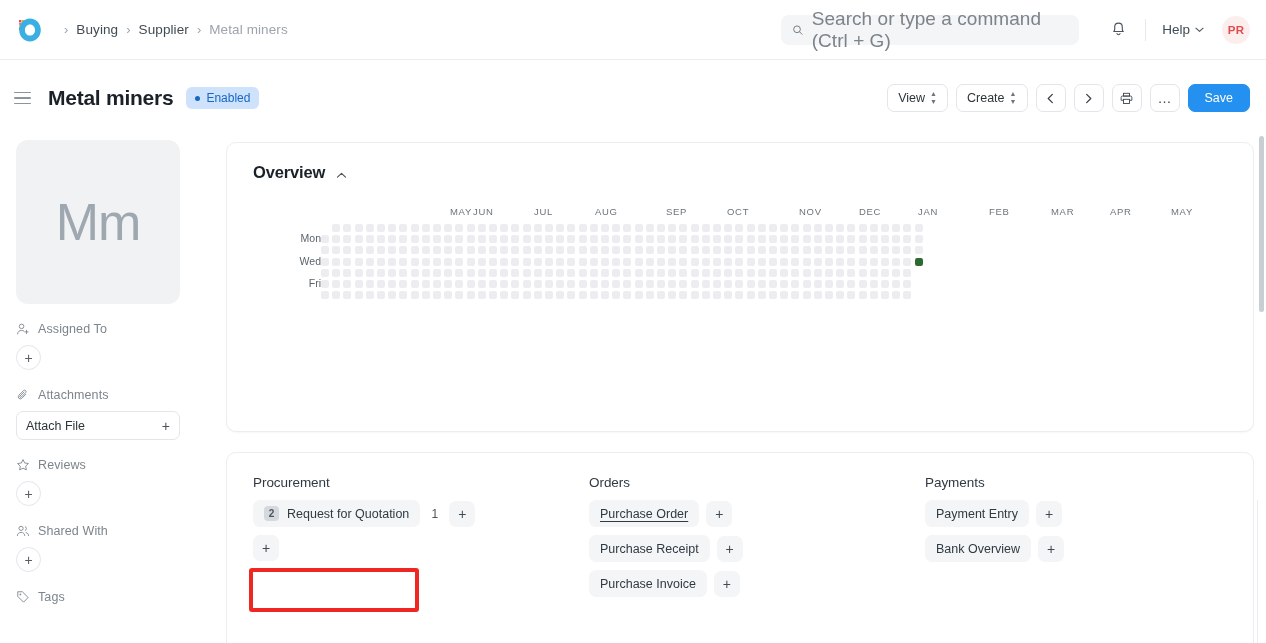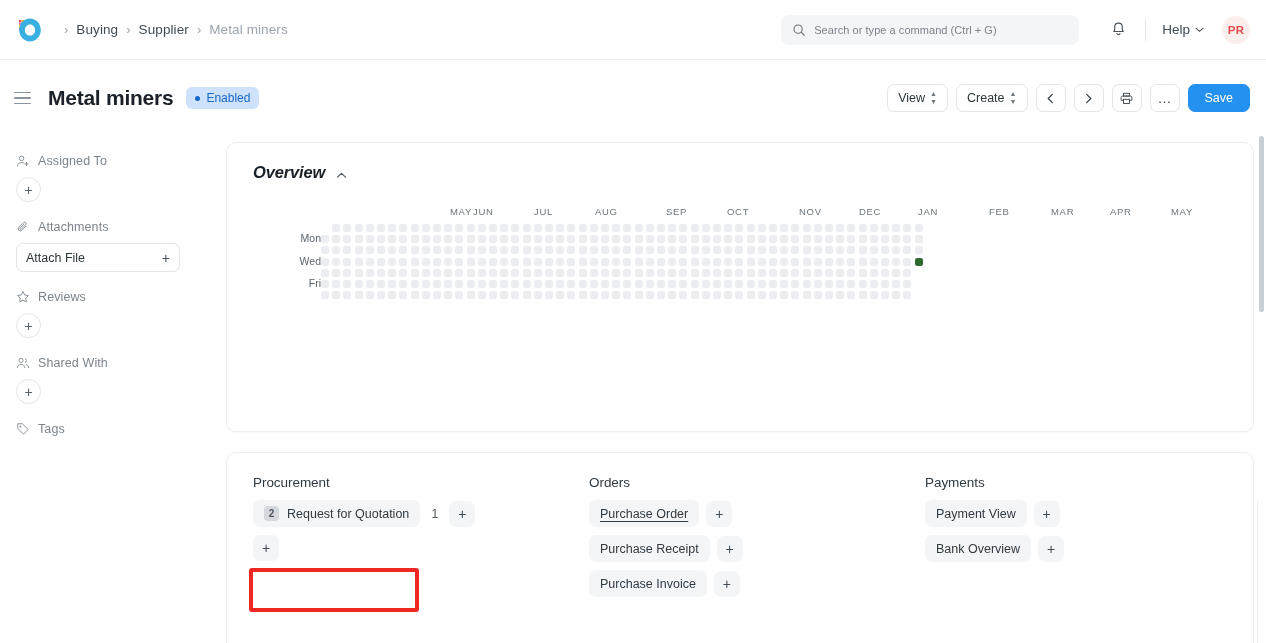--- a/index.html
+++ b/index.html
@@ -30,21 +30,21 @@
 
   .nav-right {
     margin-left: auto; display: flex; align-items: center;
     gap: 0; padding-right: 16px;
   }
   .searchbox {
     width: 298px; height: 30px; background: #f4f5f6; border-radius: 8px;
     display: flex; align-items: center; padding: 0 10px; gap: 8px;
     border: 1px solid transparent;
   }
-  .searchbox .ph { font-size: 11px; color: #7c838a; letter-spacing: .05px; }
+  .searchbox .ph { font-size: 19px; color: #7c838a; letter-spacing: .05px; }
   .bell-btn { width: 34px; height: 30px; display: flex; align-items: center; justify-content: center; margin-left: 22px; cursor: pointer; }
   .nav-divider { width: 1px; height: 22px; background: #e7eaed; margin: 0 10px; }
   .help-btn { display: flex; align-items: center; gap: 5px; font-size: 13.5px; color: #404b53; cursor: pointer; padding: 4px 6px; }
   .avatar {
     width: 28px; height: 28px; border-radius: 50%;
     background: #fdeeee; color: #e24c4c;
     font-size: 11.5px; font-weight: 600;
     display: flex; align-items: center; justify-content: center;
     margin-left: 12px; cursor: pointer; letter-spacing: .3px;
   }
@@ -110,21 +110,21 @@
 
   
   .main { position: absolute; left: 226px; top: 0; width: 1028px; height: 507px; overflow: hidden; }
   .card {
     background: #fff; border: 1px solid #ebeef0; border-radius: 10px;
     box-shadow: 0 1px 2px rgba(25,39,52,.04);
   }
   .card-overview { position: absolute; left: 0; top: 6px; width: 1028px; height: 290px; }
   .card-conn { position: absolute; left: 0; top: 316px; width: 1028px; min-height: 220px; }
   .card-title { font-size: 16.5px; font-weight: 700; color: #1b2128; letter-spacing: -.15px; }
-  .card-head { display: flex; align-items: center; gap: 11px; padding: 20px 26px 0 26px; font-style: italic; }
+  .card-head { display: flex; align-items: center; gap: 11px; padding: 20px 26px 0 26px; }
   .chev-up { width: 11px; height: 11px; display:inline-block; }
 
   
   .heat-wrap { position: relative; margin: 24px 0 0 0; height: 110px; }
   .heat-inner { position: relative; margin-left: 94px; }
   .heat-months { position: relative; height: 14px; }
   .heat-month {
     position: absolute; top: 0; font-size: 9.5px; color: #6b747c;
     letter-spacing: .7px; font-weight: 400;
   }
@@ -279,20 +279,21 @@
     <button class="btn icon-only">
       <span style="font-size:14px;color:#3a434b;line-height:8px;">…</span>
     </button>
     <button class="btn primary">Save</button>
   </div>
 </div>
 
 <div class="content">
 
   <div class="sidebar">
+    <div class="avatar-block">Mm</div>
 
     <div class="side-group">
       <div class="side-label">
         <svg width="14" height="14" viewBox="0 0 16 16" fill="none">
           <circle cx="6.4" cy="5" r="2.6" stroke="#858e96" stroke-width="1.1"></circle>
           <path d="M1.8 13.6c0-2.4 2-3.9 4.6-3.9 1 0 1.9.2 2.6.6" stroke="#858e96" stroke-width="1.1" stroke-linecap="round"></path>
           <path d="M12 9.4v3.8M10.1 11.3h3.8" stroke="#858e96" stroke-width="1.1" stroke-linecap="round"></path>
         </svg>
         <span>Assigned To</span>
       </div>
@@ -794,21 +795,21 @@
               <div class="conn-chip">
                 <span class="label">Purchase Invoice</span>
               </div>
               <div class="add-btn">+</div>
             </div>
           </div>
           <div class="conn-col payments">
             <div class="conn-head">Payments</div>
             <div class="conn-row">
               <div class="conn-chip">
-                <span class="label">Payment View</span>
+                <span class="label">Payment Entry</span>
               </div>
               <div class="add-btn">+</div>
             </div>
             <div class="conn-row">
               <div class="conn-chip">
                 <span class="label">Bank Overview</span>
               </div>
               <div class="add-btn">+</div>
             </div>
           </div>

